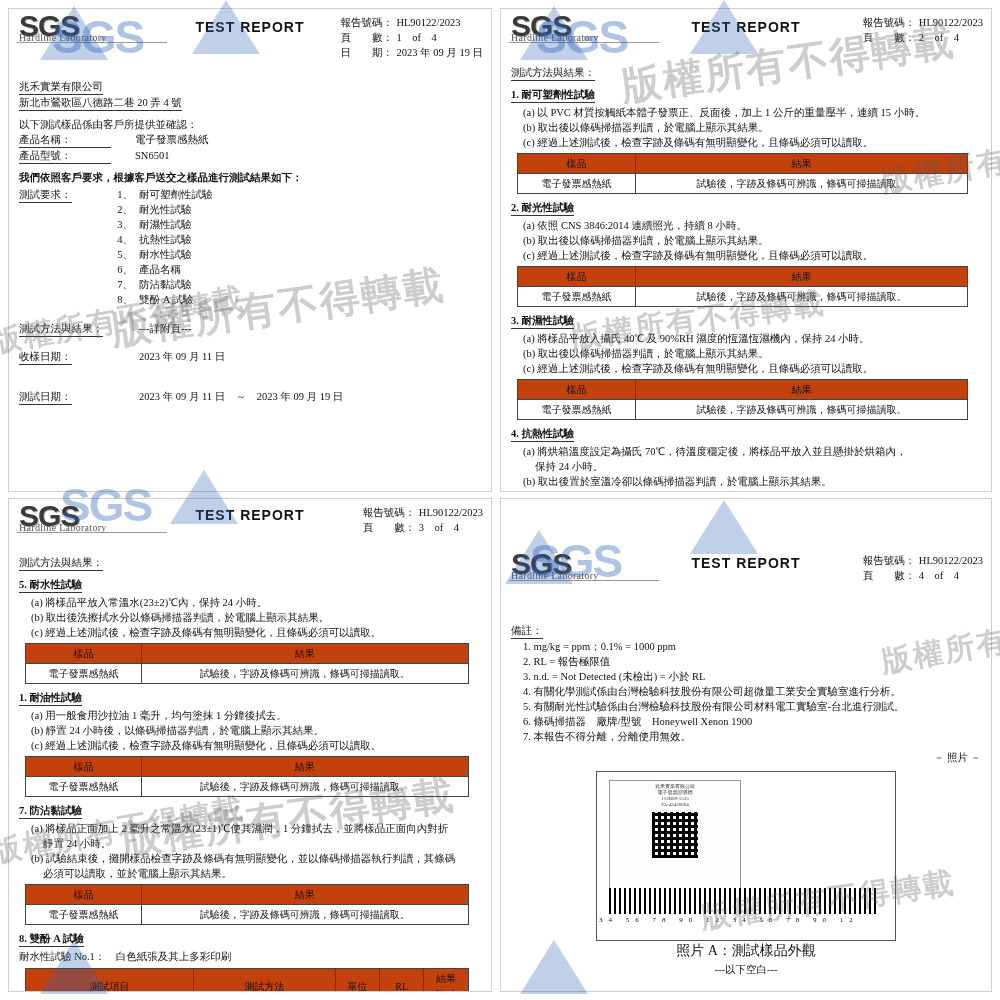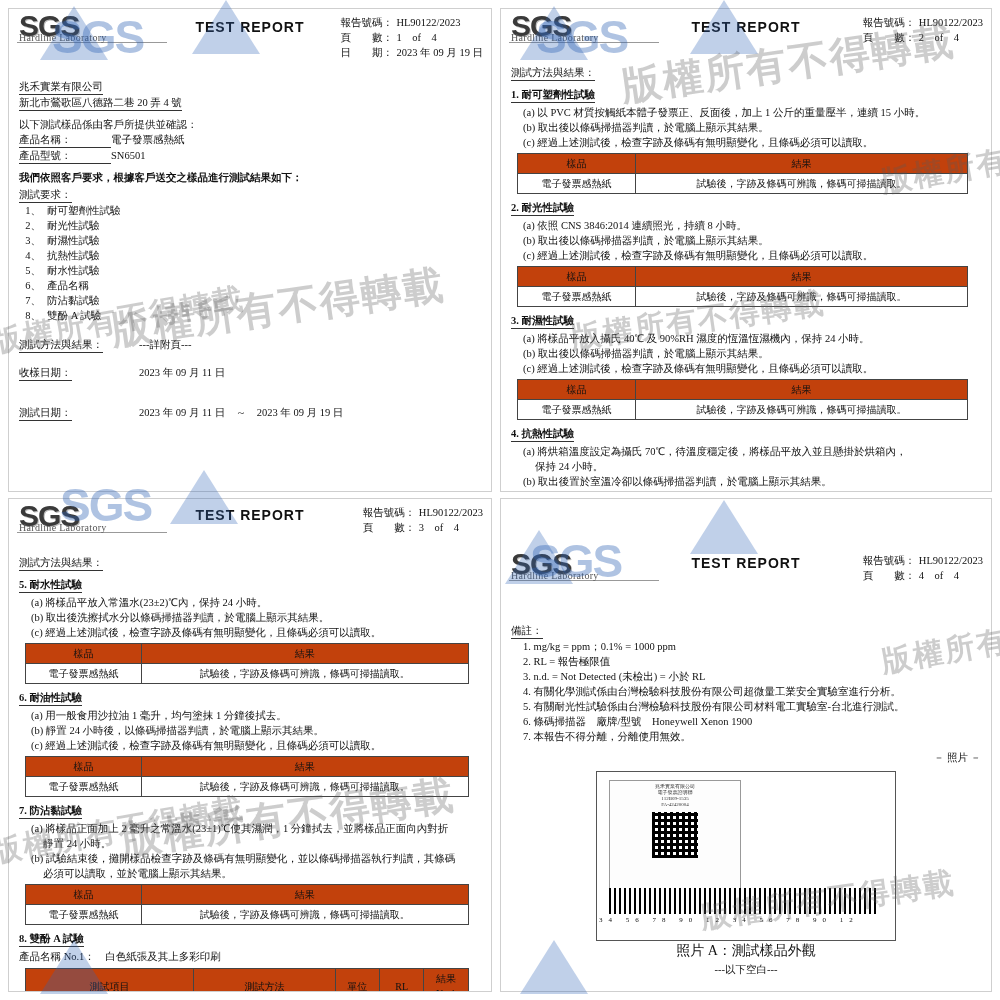--- a/index.html
+++ b/index.html
@@ -50,21 +50,21 @@
   .meta div{white-space:nowrap;}
   .meta .lbl{display:inline-block;min-width:56px;}
 
   
   .body{padding:4px 10px 0 10px;font-size:10.5px;line-height:15px;}
   .u{border-bottom:1px solid #333;display:inline-block;}
   .sec{margin-top:6px;}
   .sec-t{font-weight:bold;border-bottom:1px solid #333;display:inline-block;margin-bottom:2px;}
   .ind{padding-left:12px;}
   .ind2{padding-left:24px;}
-  .row2{display:flex;}
+  .row2{display:flex;gap:24px;}
   .row2 .k{width:92px;flex:none;}
   .reqrow{display:flex;}
   .reqrow .n{width:22px;flex:none;text-align:right;padding-right:6px;}
 
   table.t{border-collapse:collapse;width:96%;margin:3px 0 4px 6px;font-size:10px;}
   table.t th,table.t td{border:1px solid #444;padding:2px 3px;text-align:center;}
   table.t th{font-weight:normal;background:#c2410c;}
 
   
   .photo-wrap{margin:6px auto 0 auto;width:300px;}
@@ -122,21 +122,21 @@
     <div class="row2">
         <span class="k u">產品名稱：</span>
         <span>電子發票感熱紙</span>
       </div>
     <div class="row2">
         <span class="k u">產品型號：</span>
         <span>SN6501</span>
       </div>
     <div style="margin-top:6px;font-weight:bold;">我們依照客戶要求，根據客戶送交之樣品進行測試結果如下：</div>
 
-    <div style="display:flex;margin-top:2px;flex-direction:column;">
+    <div style="display:flex;margin-top:2px;">
       <div style="width:92px;flex:none;"><span class="u">測試要求：</span></div>
       <div>
         <div class="reqrow">
             <span class="n">1、</span>
             <span>耐可塑劑性試驗</span>
           </div>
         <div class="reqrow">
             <span class="n">2、</span>
             <span>耐光性試驗</span>
           </div>
@@ -293,21 +293,21 @@
             </tr>
         <tr>
               <td>電子發票感熱紙</td>
               <td>試驗後，字跡及條碼可辨識，條碼可掃描讀取。</td>
             </tr>
       </tbody>
         </table>
     </div>
 
     <div class="sec">
-      <div class="sec-t">6. 耐油性試驗</div>
+      <div class="sec-t">1. 耐油性試驗</div>
       <div class="ind">(a) 用一般食用沙拉油 1 毫升，均勻塗抹 1 分鐘後拭去。</div>
       <div class="ind">(b) 靜置 24 小時後，以條碼掃描器判讀，於電腦上顯示其結果。</div>
       <div class="ind">(c) 經過上述測試後，檢查字跡及條碼有無明顯變化，且條碼必須可以讀取。</div>
       <table class="t">
         <tbody>
             <tr>
               <th>樣品</th>
               <th>結果</th>
             </tr>
         <tr>
@@ -333,21 +333,21 @@
         <tr>
               <td>電子發票感熱紙</td>
               <td>試驗後，字跡及條碼可辨識，條碼可掃描讀取。</td>
             </tr>
       </tbody>
         </table>
     </div>
 
     <div class="sec">
       <div class="sec-t">8. 雙酚 A 試驗</div>
-      <div>產品名稱 No.1：　白色紙張及其上多彩印刷</div>
+      <div>耐水性試驗 No.1：　白色紙張及其上多彩印刷</div>
       <table class="t" style="margin-top:4px;">
         <tbody>
             <tr>
           <th style="width:38%">測試項目</th>
           <th style="width:32%">測試方法</th>
           <th style="width:10%">單位</th>
           <th style="width:10%">RL</th>
           <th style="width:10%;white-space:pre-line">結果
 No.1</th>
         </tr>

